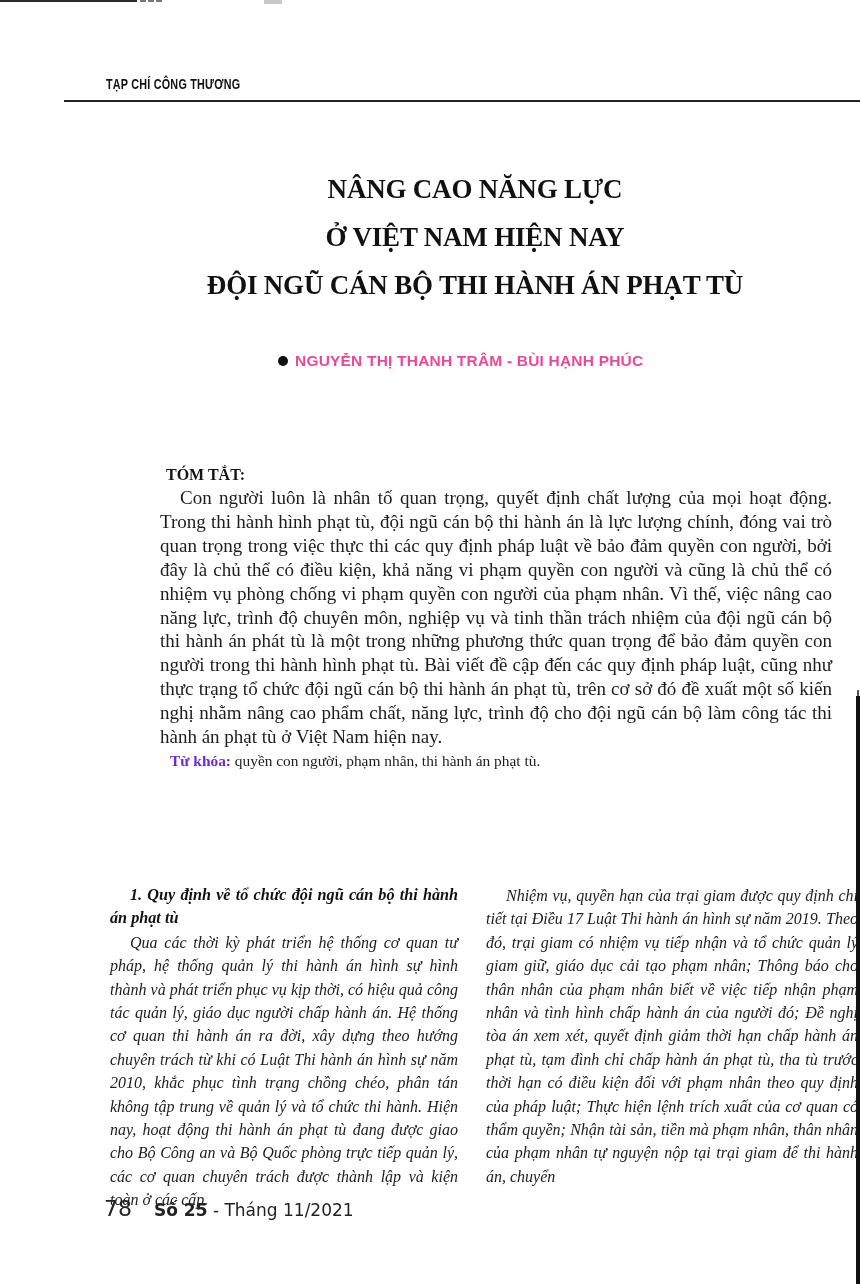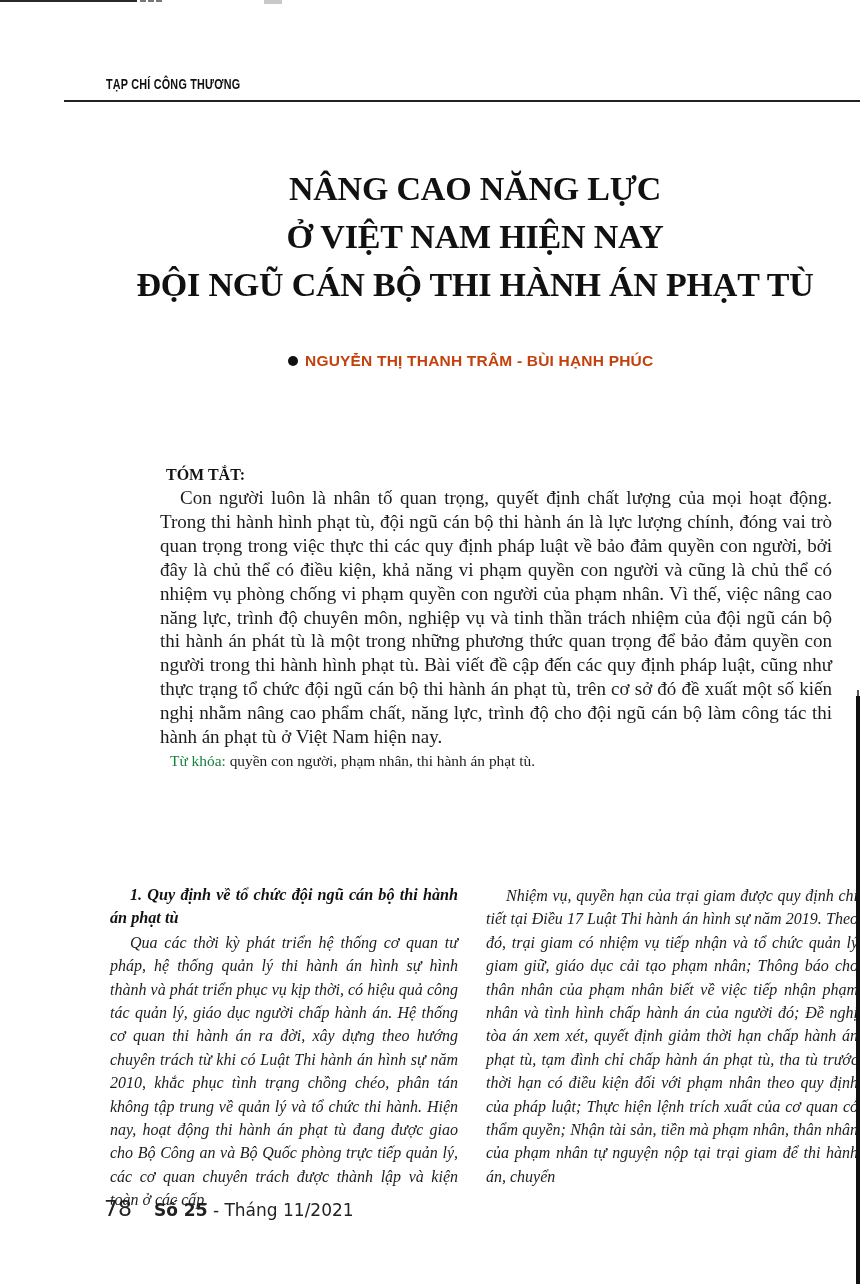--- a/index.html
+++ b/index.html
@@ -16,41 +16,41 @@
     position: absolute; left: 106px; top: 75px;
     font-family: "Liberation Sans", "DejaVu Sans", sans-serif;
     font-weight: bold; font-size: 15px; letter-spacing: 0.3px;
     transform: scaleX(0.72); transform-origin: left center;
     color: #111;
   }
   .header-rule { position: absolute; left: 64px; top: 100px; width: 796px; height: 1.5px; background: #222; }
 
   .title {
     position: absolute; left: 130px; top: 165px; width: 690px;
-    text-align: center; font-weight: bold; font-size: 34px; line-height: 48px;
+    text-align: center; font-weight: bold; font-size: 27px; line-height: 48px;
     color: #111; letter-spacing: -0.2px;
   }
   .title div { white-space: nowrap; }
 
   .authors {
-    position: absolute; left: 288px; top: 352px;
+    position: absolute; left: 278px; top: 352px;
     font-family: "Liberation Sans", "DejaVu Sans", sans-serif;
-    font-weight: bold; font-size: 15.5px; color: #c2410c; letter-spacing: 0.2px;
+    font-weight: bold; font-size: 15.5px; color: #ec4899; letter-spacing: 0.2px;
     display: flex; align-items: center; gap: 7px;
   }
   .bullet { width: 10px; height: 10px; border-radius: 50%; background: #111; display: inline-block; }
 
   .abstract { position: absolute; left: 160px; top: 466px; width: 672px; }
   .abstract-heading { font-weight: bold; font-size: 16px; margin: 0 0 2px 6px; }
   .abstract-body {
     font-size: 19px; line-height: 23.9px; text-align: justify;
     text-indent: 20px; margin: 0; color: #1c1c1c;
   }
   .keywords { font-size: 15.4px; line-height: 24px; margin: 0; padding-left: 10px; color: #1c1c1c; }
-  .keywords b { font-weight: normal; color: #15803d; }
+  .keywords b { font-weight: bold; color: #6d28d9; }
 
   .col { position: absolute; top: 884px; font-size: 16px; line-height: 23.4px; color: #1c1c1c; text-align: justify; font-style: italic; }
   .col-left { left: 110px; width: 348px; }
   .col-right { left: 486px; width: 372px; }
   .col h2 { font-size: 16.2px; font-weight: bold; margin: 0; line-height: 23.4px; text-indent: 20px; color: #111; }
   .col p { margin: 0; text-indent: 20px; }
 
   .right-bar { position: absolute; left: 856px; top: 696px; width: 4px; height: 588px; background: #111; }
   .right-bar-top { position: absolute; left: 857px; top: 690px; width: 2px; height: 160px; background: #555; }
 

